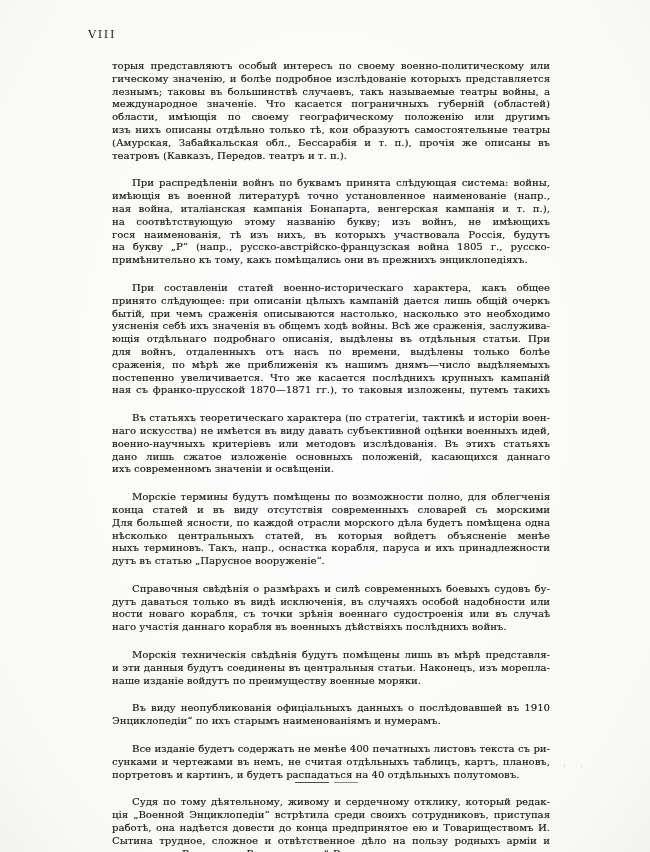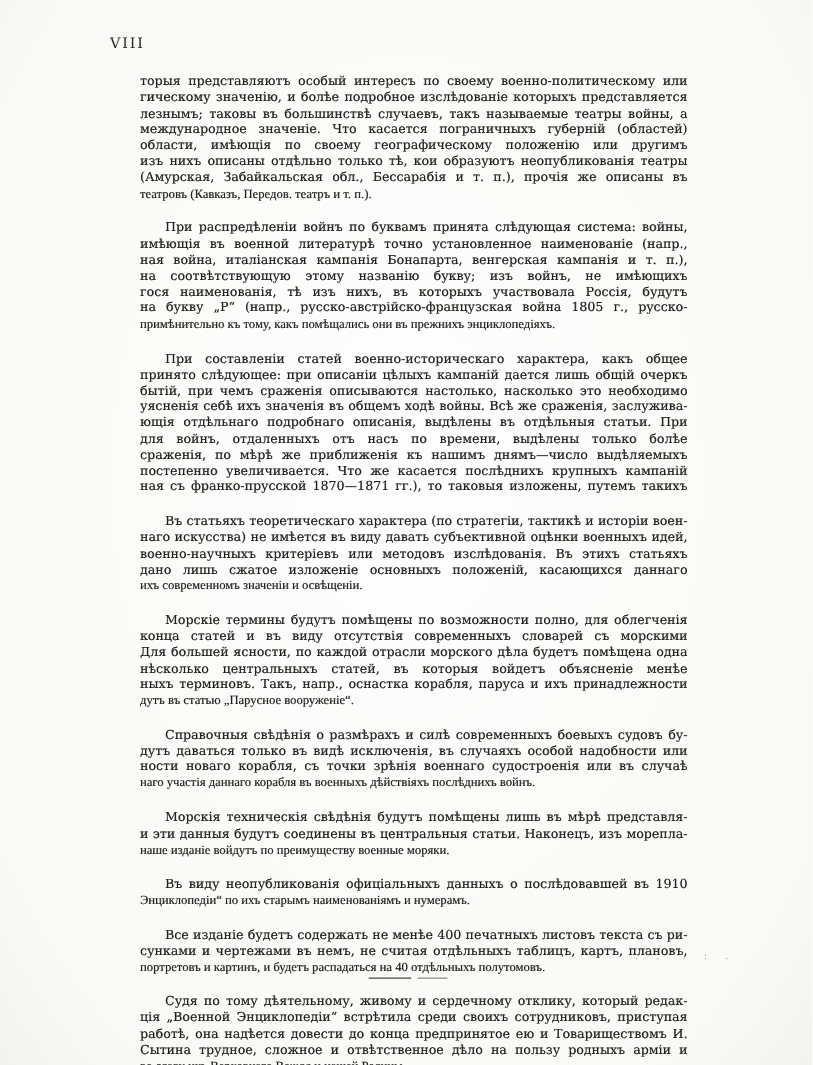--- a/index.html
+++ b/index.html
@@ -46,21 +46,20 @@
     text-align: justify;
     text-align-last: justify;
     overflow: hidden;
     white-space: normal;
     letter-spacing: 0.05px;
     color: #201f1d;
     text-shadow: 0.25px 0 0 rgba(32,31,29,0.55);
   }
   .line.last {
     text-align-last: left;
-    font-family: Liberation Serif, serif;
   }
   .line.indent {
     padding-left: 20px;
   }
   .end-divider {
     position: absolute;
     left: 295px;
     top: 781px;
     width: 63px;
     height: 3px;
@@ -92,21 +91,21 @@
 
   <div class="page-number">VIII</div>
 
   <div class="text-block">
       <div class="para">
         <div class="line">торыя представляютъ особый интересъ по своему военно-политическому или страте-</div>
         <div class="line">гическому значенію, и болѣе подробное изслѣдованіе которыхъ представляется по-</div>
         <div class="line">лезнымъ; таковы въ большинствѣ случаевъ, такъ называемые театры войны, а также</div>
         <div class="line">международное значеніе. Что касается пограничныхъ губерній (областей) Россіи, то</div>
         <div class="line">области, имѣющія по своему географическому положенію или другимъ условіямъ</div>
-        <div class="line">изъ нихъ описаны отдѣльно только тѣ, кои образуютъ неопубликованія театры</div>
+        <div class="line">изъ нихъ описаны отдѣльно только тѣ, кои образуютъ самостоятельные театры</div>
         <div class="line">(Амурская, Забайкальская обл., Бессарабія и т. п.), прочія же описаны въ составѣ</div>
         <div class="line last">театровъ (Кавказъ, Передов. театръ и т. п.).</div>
       </div>
       <div class="para">
         <div class="line indent">При распредѣленіи войнъ по буквамъ принята слѣдующая система: войны,</div>
         <div class="line">имѣющія въ военной литературѣ точно установленное наименованіе (напр., отечествен-</div>
         <div class="line">ная война, италіанская кампанія Бонапарта, венгерская кампанія и т. п.), помѣщены</div>
         <div class="line">на соотвѣтствующую этому названію букву; изъ войнъ, не имѣющихъ установивша-</div>
         <div class="line">гося наименованія, тѣ изъ нихъ, въ которыхъ участвовала Россія, будутъ описаны</div>
         <div class="line">на букву „Р“ (напр., русско-австрійско-французская война 1805 г., русско-англійская</div>

